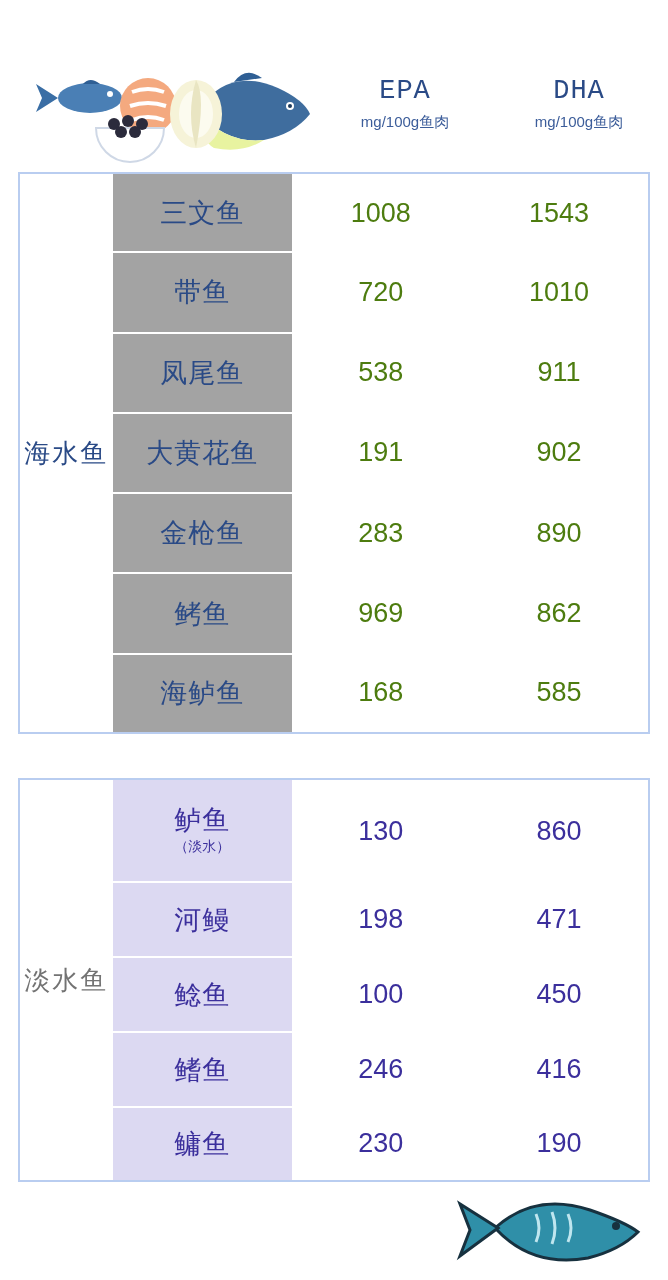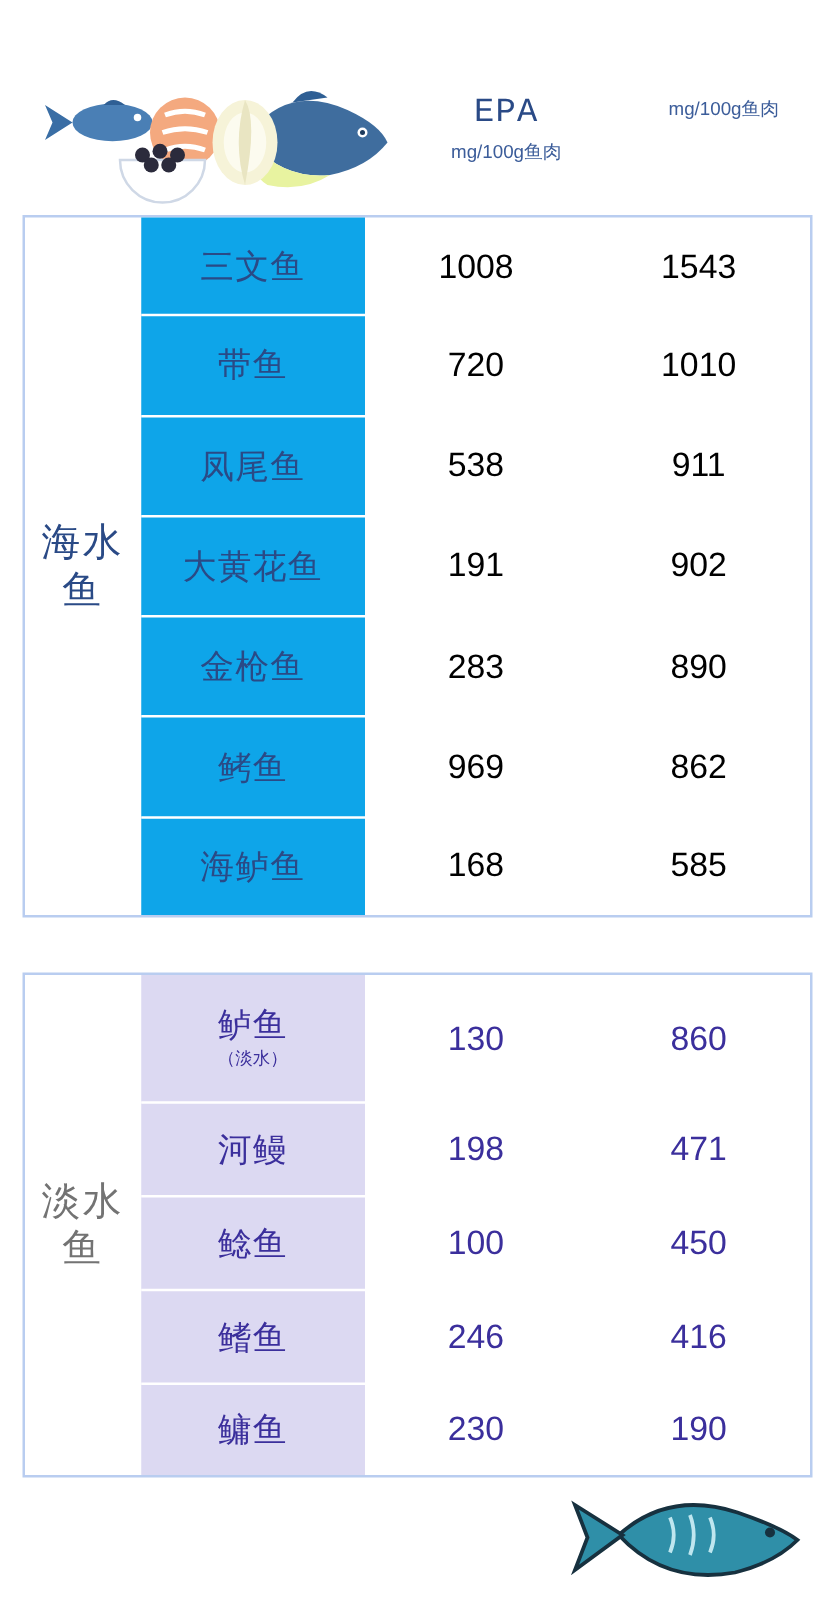--- a/index.html
+++ b/index.html
@@ -124,51 +124,51 @@
     padding: 0;
     vertical-align: middle;
     text-align: center;
   }
 
   .col-group { width: 92px; }
   .col-name  { width: 178px; }
   .col-val   { width: 177px; }
 
   .group-cell {
-    font-size: 31px;
+    font-size: 26px;
     line-height: 38px;
     letter-spacing: 2px;
   }
   .group-sea   { color: #2a4a86; }
   .group-fresh { color: #737373; }
 
   .name-cell {
     font-size: 27px;
     letter-spacing: 1px;
   }
   .name-sea {
-    background: #0ea5e9;
+    background: #a3a3a3;
     color: #2a4a86;
   }
   .name-fresh {
     background: #dcd9f2;
     color: #3b2f9c;
   }
   .name-sub {
     display: block;
     font-size: 14px;
     line-height: 20px;
     letter-spacing: 0;
   }
   .name-cell.has-sub .name-main { line-height: 30px; margin-top: 16px; }
 
   .val-cell {
     font-size: 27px;
   }
-  .val-sea   { color: #000000; }
+  .val-sea   { color: #4d7c0f; }
   .val-fresh { color: #3b2f9c; }
 
   
   .row-sep td.name-cell {
     border-top: 2px solid #ffffff;
   }
 
   
   .bottom-fish {
     position: absolute;
@@ -229,20 +229,23 @@
     </svg>
 
     <div class="header-cols">
       <div class="header-col">
         <div class="hc-title">
           <span>EPA</span>
         </div>
         <div class="hc-sub">mg/100g鱼肉</div>
       </div>
       <div class="header-col">
+        <div class="hc-title">
+          <span>DHA</span>
+        </div>
         <div class="hc-sub">mg/100g鱼肉</div>
       </div>
     </div>
   </div>
 
   <div class="watermark wm1">
     <div class="wm-logo"></div>
     <div class="wm-text">营养师顾中一</div>
   </div>
 

